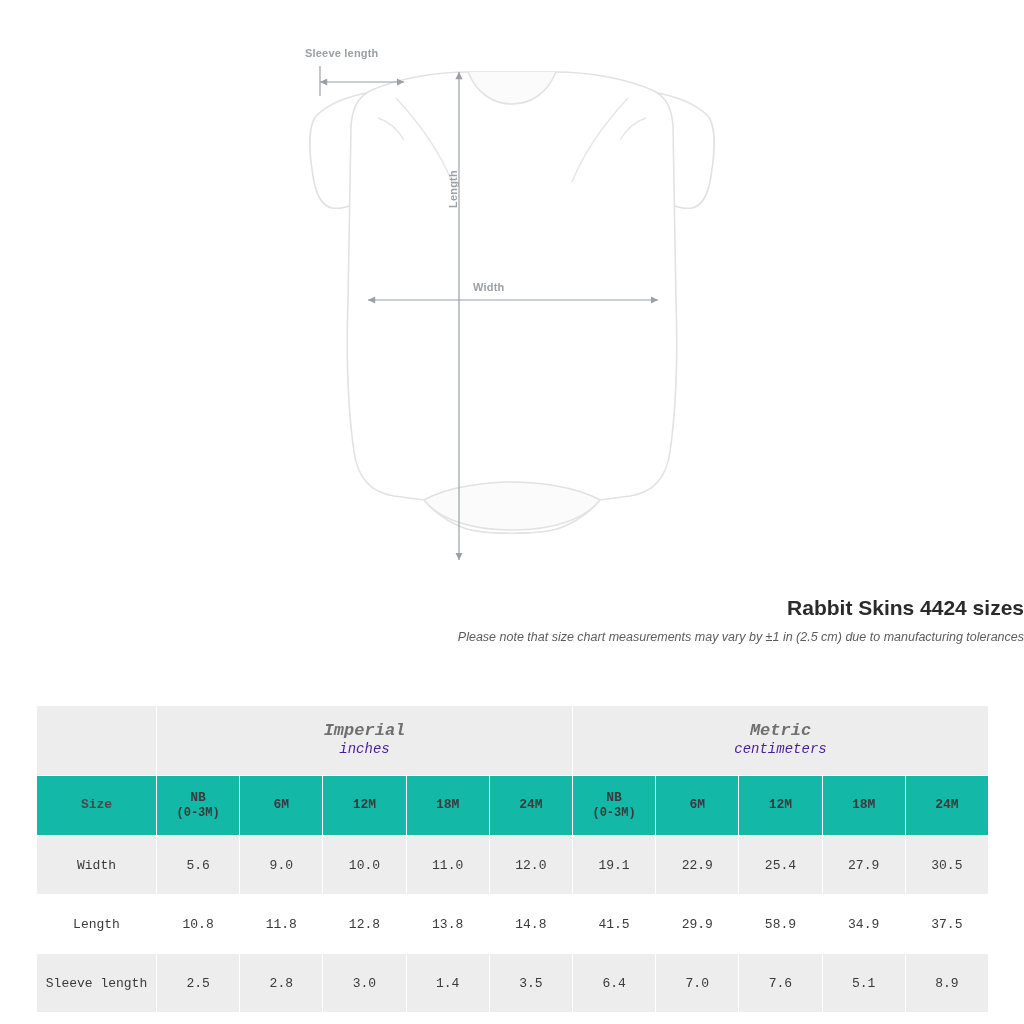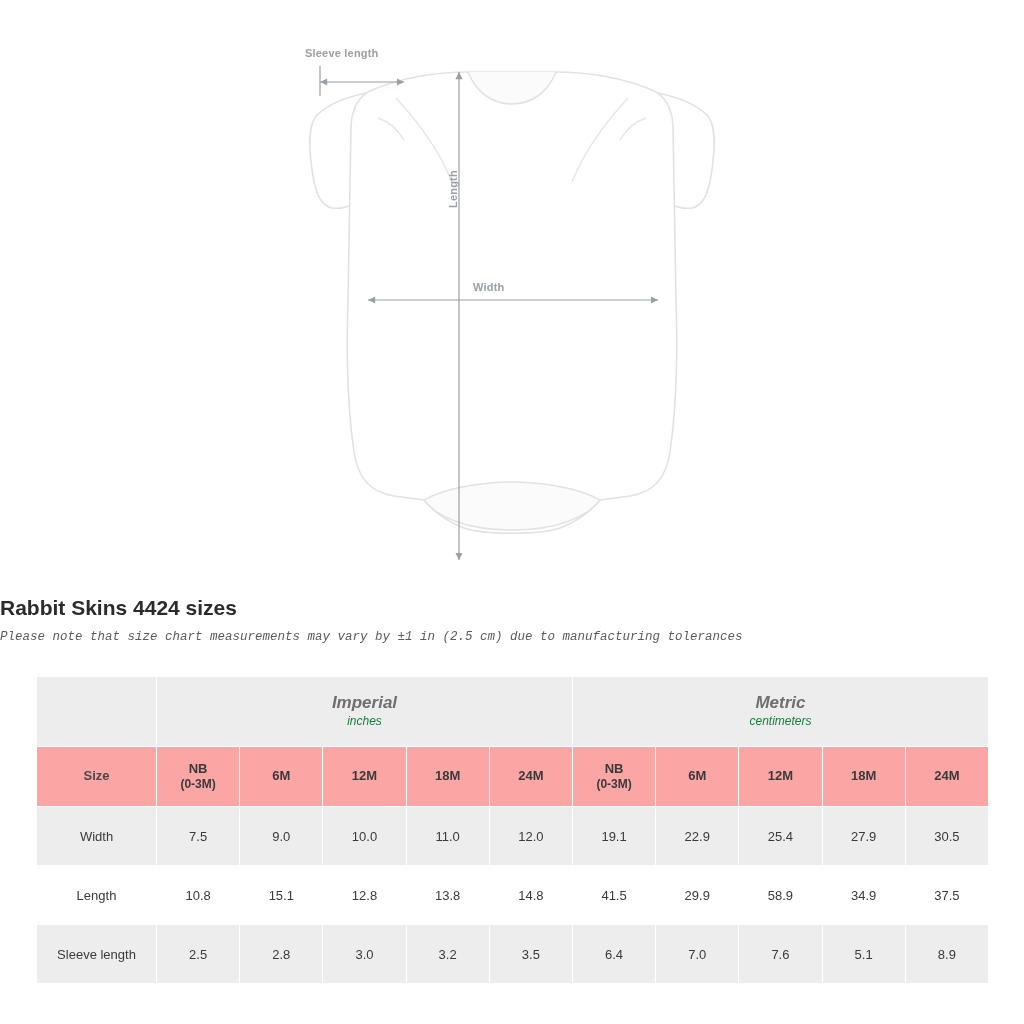--- a/index.html
+++ b/index.html
@@ -46,42 +46,42 @@
     transform: rotate(-90deg);
     transform-origin: left top;
   }
 
   
   .title-block {
     position: absolute;
     left: 0;
     top: 596px;
     width: 1024px;
-    text-align: left;
+    text-align: right;
   }
   .chart-title {
     font-size: 21px;
     font-weight: bold;
     color: #2b2b2b;
     margin: 0 0 10px 0;
   }
   .chart-note {
     font-size: 12.5px;
     font-style: italic;
     color: #5c5c5c;
     margin: 0;
-    font-family: Liberation Mono, monospace;
   }
 
   
   .table-wrap {
     position: absolute;
     left: 36px;
-    top: 676px;
+    top: 705px;
     width: 952px;
+    font-family: Liberation Mono, monospace;
   }
   table.size-table {
     width: 952px;
     border-collapse: collapse;
     table-layout: fixed;
   }
   table.size-table td,
   table.size-table th {
     border: 1px solid #ffffff;
     text-align: center;
@@ -100,30 +100,30 @@
     background: #ededed;
   }
   .unit-name {
     font-size: 17px;
     font-style: italic;
     font-weight: bold;
     color: #6f6f6f;
     line-height: 1.15;
   }
   .unit-sub {
-    font-size: 12px;
+    font-size: 14px;
     font-style: italic;
-    color: #15803d;
+    color: #4c1d95;
     line-height: 1.4;
   }
   tr.unit-row td.blank-cell { background: #ededed; }
 
   tr.head-row td {
     height: 60px;
-    background: #fca5a5;
+    background: #14b8a6;
     font-weight: bold;
     color: #3a3a3a;
     font-size: 13px;
     line-height: 1.25;
   }
   tr.head-row td.row-title { color: #4a4a4a; }
 
   tr.data-row td { height: 59px; }
   tr.shade td { background: #ededed; }
   tr.plain td { background: #ffffff; }
@@ -254,52 +254,52 @@
             <span class="sub-small">(0-3M)</span>
           </td>
           <td>6M</td>
           <td>12M</td>
           <td>18M</td>
           <td>24M</td>
         </tr>
 
         <tr class="data-row shade">
           <td class="row-title">Width</td>
-          <td>7.5</td>
+          <td>5.6</td>
           <td>9.0</td>
           <td>10.0</td>
           <td>11.0</td>
           <td>12.0</td>
           <td>19.1</td>
           <td>22.9</td>
           <td>25.4</td>
           <td>27.9</td>
           <td>30.5</td>
         </tr>
 
         <tr class="data-row plain">
           <td class="row-title">Length</td>
           <td>10.8</td>
-          <td>15.1</td>
+          <td>11.8</td>
           <td>12.8</td>
           <td>13.8</td>
           <td>14.8</td>
           <td>41.5</td>
           <td>29.9</td>
           <td>58.9</td>
           <td>34.9</td>
           <td>37.5</td>
         </tr>
 
         <tr class="data-row shade">
           <td class="row-title">Sleeve length</td>
           <td>2.5</td>
           <td>2.8</td>
           <td>3.0</td>
-          <td>3.2</td>
+          <td>1.4</td>
           <td>3.5</td>
           <td>6.4</td>
           <td>7.0</td>
           <td>7.6</td>
           <td>5.1</td>
           <td>8.9</td>
         </tr>
       </tbody>
     </table>
   </div>

